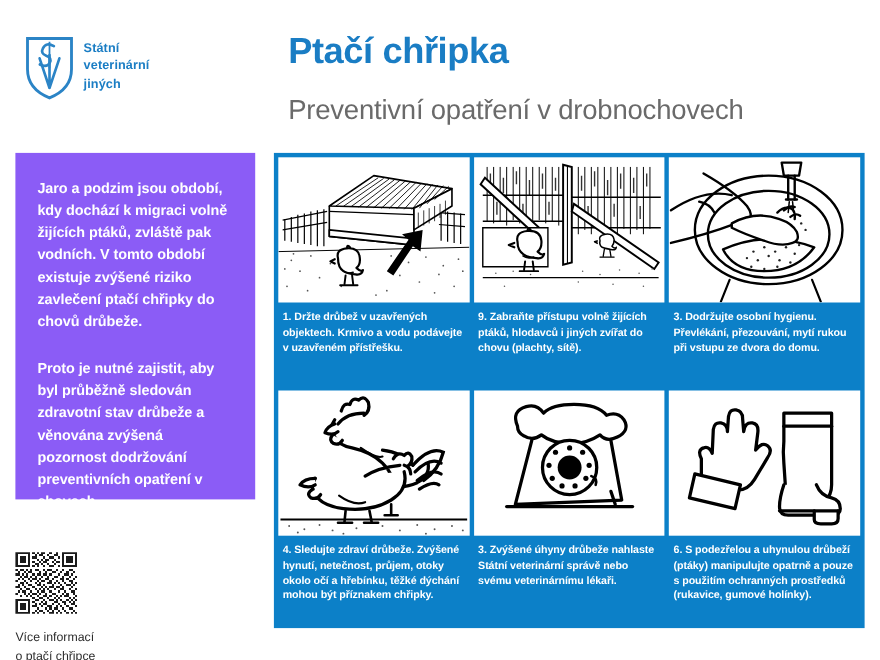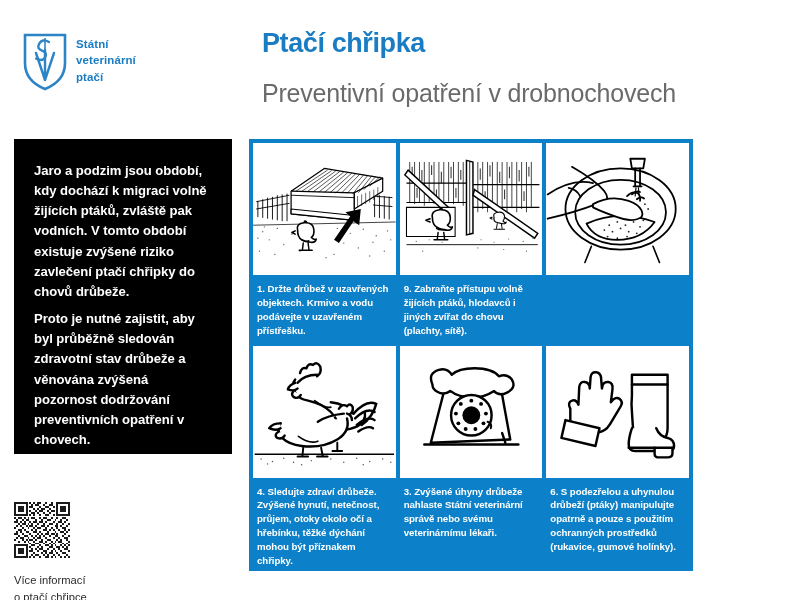--- a/index.html
+++ b/index.html
@@ -39,53 +39,53 @@
     padding-top: 3px;
   }
 
   .title-block {
     position: absolute;
     left: 249px; top: 28px;
   }
 
   .title-main {
     color: #1a7dc4;
-    font-size: 27px;
+    font-size: 33px;
     font-weight: bold;
     letter-spacing: -0.4px;
     line-height: 1.12;
   }
 
   .title-sub {
     color: #6a6a6a;
     font-size: 25px;
     font-weight: normal;
     letter-spacing: -0.2px;
     line-height: 1.15;
     margin-top: 21px;
   }
 
   
   .sidebar {
     position: absolute;
     left: 14px; top: 139px;
     width: 218px; height: 315px;
-    background: #000000;
+    background: #8b5cf6;
     color: #ffffff;
     padding: 22px 18px 16px 20px;
   }
 
   .sidebar p {
     font-size: 13.1px;
     font-weight: bold;
     line-height: 1.54;
     letter-spacing: -0.05px;
   }
 
-  .sidebar p + p { margin-top: 7px; }
+  .sidebar p + p { margin-top: 23px; }
 
   
   .footer {
     position: absolute;
     left: 14px; top: 502px;
     display: flex;
     align-items: flex-start;
     gap: 14px;
     flex-direction: column;
   }
@@ -95,21 +95,21 @@
   .footer-text {
     color: #2b2b2b;
     font-size: 11.2px;
     line-height: 1.48;
   }
 
   
   .grid {
     position: absolute;
     left: 249px; top: 139px;
-    width: 444px; height: 432px;
+    width: 537px; height: 432px;
     background: #0c80c8;
     display: grid;
     grid-template-columns: repeat(3, 1fr);
     grid-template-rows: auto auto;
     gap: 4px 4px;
     padding: 4px;
   }
 
   .panel { display: flex; flex-direction: column; }
 
@@ -140,21 +140,21 @@
   <div class="logo-block">
     <svg class="logo-shield" viewBox="0 0 44 58">
       <path d="M2 2 H42 V30 Q42 48 22 56 Q2 48 2 30 Z" fill="none" stroke="#2b84c6" stroke-width="2.6"></path>
       <path d="M22 17 L22 47 M13 20 L22 47 L31 20" fill="none" stroke="#2b84c6" stroke-width="2.4" stroke-linecap="round" stroke-linejoin="round"></path>
       <path d="M26 9 q-7 -4 -10 2 q-2.4 4.6 3 6.6 q5.6 2 3.2 6.6 q-2.4 4.6 -9 1.4" fill="none" stroke="#2b84c6" stroke-width="2.4" stroke-linecap="round"></path>
       <line x1="22" y1="5" x2="22" y2="29" stroke="#2b84c6" stroke-width="1.6"></line>
     </svg>
     <div class="logo-text">
       <div>Státní</div>
       <div>veterinární</div>
-      <div>ptačí</div>
+      <div>jiných</div>
     </div>
   </div>
 
   <div class="title-block">
     <div class="title-main">Ptačí chřipka</div>
     <div class="title-sub">Preventivní opatření v drobnochovech</div>
   </div>
 
 </div>
 
@@ -618,20 +618,21 @@
             <circle cx="120" cy="80" r="1.1"></circle>
           <circle cx="122" cy="60" r="1.1"></circle>
             <circle cx="126" cy="66" r="1.1"></circle>
         </g>
 
         <g fill="none" stroke="#000" stroke-width="2" stroke-linecap="round">
           <path d="M56 112 L48 132 M132 112 L140 132"></path>
         </g>
       </svg>
     </div>
+    <div class="panel-caption">3. Dodržujte osobní hygienu. Převlékání, přezouvání, mytí rukou při vstupu ze dvora do domu.</div>
   </div>
 
   <div class="panel">
     <div class="panel-art">
       <svg viewBox="0 0 176 132">
 
         <g fill="#fff" stroke="#000" stroke-width="3" stroke-linejoin="round" stroke-linecap="round">
           <path d="M58 18 q2 -8 8 -6 q2 -7 8 -4 q5 -5 9 2 q2 8 -4 12"></path>
           <path d="M52 26 q-6 8 0 16 q4 8 16 10 q18 4 28 14 q12 12 10 26"></path>
           <path d="M79 20 q-16 0 -24 10"></path>

